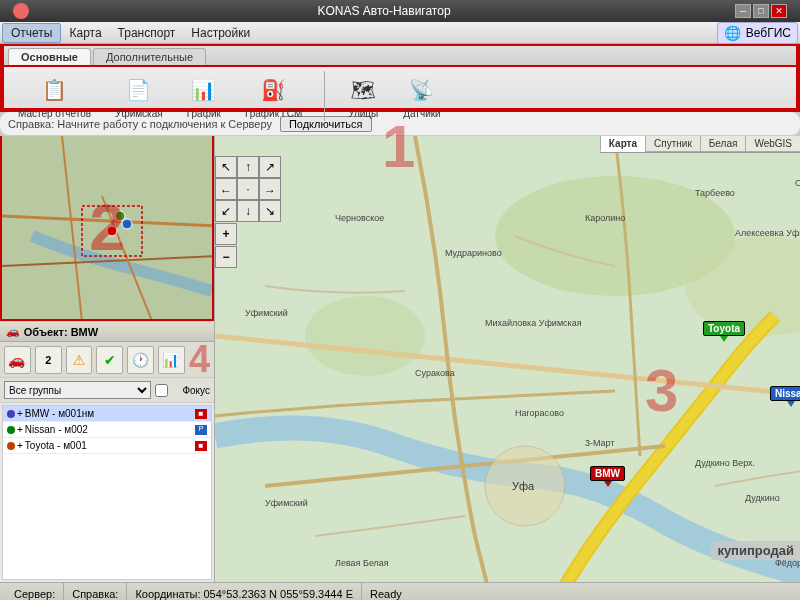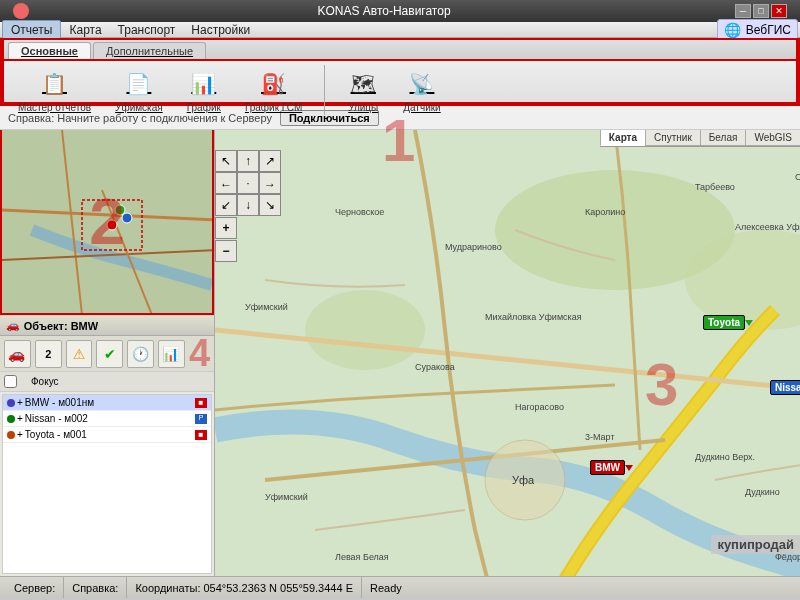--- a/index.html
+++ b/index.html
@@ -19,21 +19,21 @@
     #titlebar .win-controls { display: flex; gap: 2px; }
     #titlebar .win-btn {
       width: 16px; height: 14px; background: #888; border: 1px solid #aaa;
       display: flex; align-items: center; justify-content: center; font-size: 9px; cursor: pointer; color: #fff;
     }
     #titlebar .close-btn { background: #c00; }
     .app-icon { width: 16px; height: 16px; background: #e66; border-radius: 50%; margin-right: 4px; }
 
     
     #menubar {
-      height: 16px;
+      height: 22px;
       background: linear-gradient(to bottom, #f0f0f0, #d8d8d8);
       border-bottom: 1px solid #aaa;
       display: flex;
       align-items: center;
       padding: 0 2px;
     }
     .menu-item {
       padding: 2px 8px;
       cursor: pointer;
       font-size: 12px;
@@ -101,30 +101,30 @@
     
     #infobar {
       height: 24px;
       background: #f0f0f0;
       border-bottom: 1px solid #ccc;
       display: flex;
       align-items: center;
       padding: 0 8px;
       gap: 8px;
       font-size: 11px;
+      border-radius: 9px;
     }
     #infobar .hint { color: #444; }
     #connect-btn {
       padding: 1px 8px;
       border: 1px solid #888;
       background: #e8e8e8;
       cursor: pointer;
       font-size: 11px;
       border-radius: 2px;
-      font-weight: bold;
     }
 
     
     #main {
       display: flex;
       height: calc(600px - 22px - 22px - 64px - 24px - 22px);
       
     }
 
     
@@ -284,21 +284,21 @@
     
     #map-svg {
       position: absolute;
       top: 0; left: 0;
       width: 100%; height: 100%;
     }
 
     
     .vehicle-marker {
       position: absolute;
-      display: flex; align-items: center;
+      display: flex; flex-direction: column; align-items: center;
       z-index: 10;
     }
     .marker-box {
       padding: 1px 4px;
       border: 1px solid #000;
       font-size: 10px; font-weight: bold;
       border-radius: 2px;
       color: #fff;
     }
     .marker-arrow {
@@ -335,21 +335,20 @@
       font-size: 13px;
       font-weight: bold;
       color: #444;
       border-top-left-radius: 4px;
     }
 
     
     #toolbar-wrapper {
       border: 2px solid #c00;
       position: relative;
-      text-decoration: underline;
     }
   </style>
 </head>
 <body>
 
 <div id="titlebar">
   <div class="app-icon"></div>
   <span class="title">KONAS Авто-Навигатор</span>
   <div class="win-controls">
     <div class="win-btn">─</div>
@@ -449,20 +448,21 @@
         <div class="obj-icon" style="color:#e80;">⚠</div>
         <div class="obj-icon" style="color:#0a0;">✔</div>
         <div class="obj-icon">🕐</div>
         <div class="obj-icon">📊</div>
 
         <div style="position:relative; margin-left:auto;">
           <span style="font-size:38px; font-weight:bold; color:rgba(200,0,0,0.4);">4</span>
         </div>
       </div>
       <div id="filter-row">
+        <select><option>Все группы</option></select>
         <div id="focus-check">
           <input type="checkbox" style="">
           <label>Фокус</label>
         </div>
       </div>
       <div id="vehicle-list">
         <div class="vehicle-row selected">
           <div class="v-color-dot" style="background:#4040c0;"></div>
           <span>+</span>
           <span class="v-name">BMW - м001нм</span>

